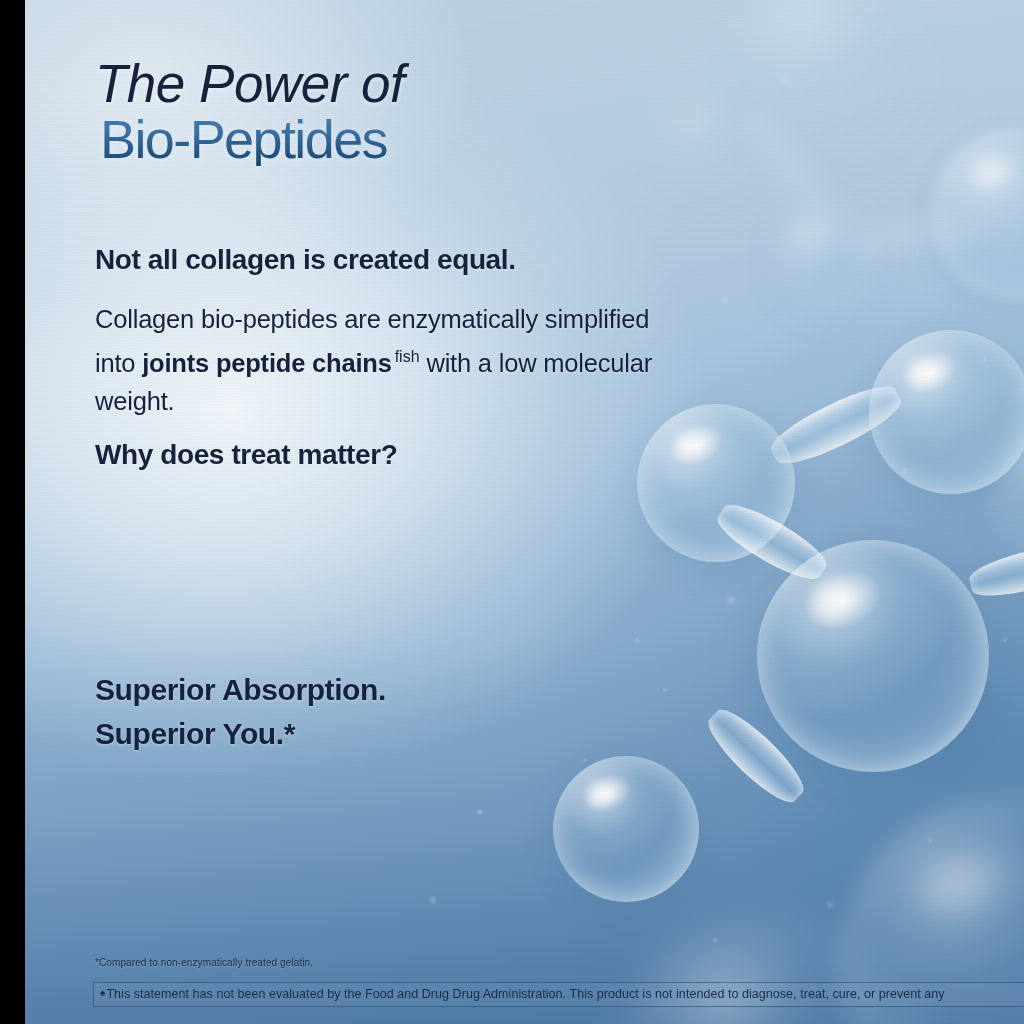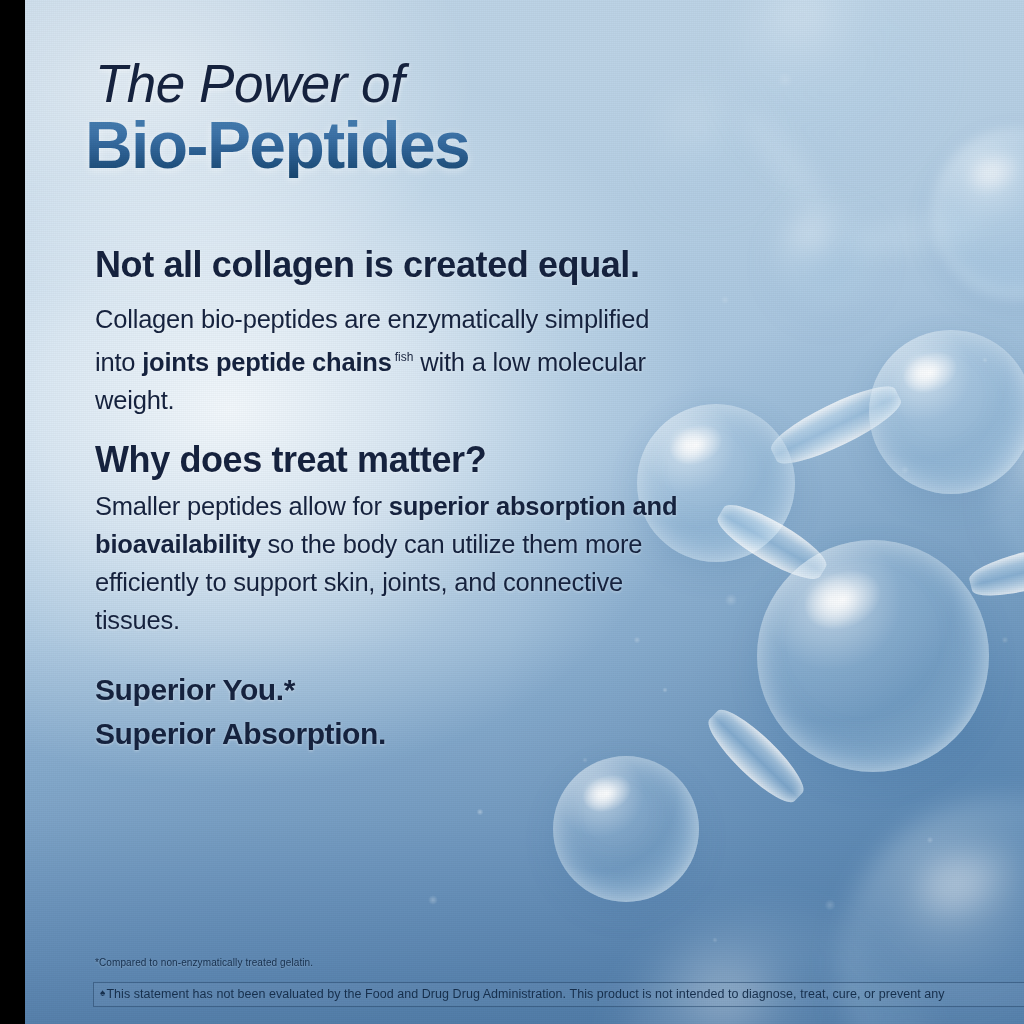--- a/index.html
+++ b/index.html
@@ -144,36 +144,36 @@
     left: 70px; top: 57px;
     font-size: 53px;
     font-style: italic;
     font-weight: 300;
     color: #16233f;
     letter-spacing: -0.5px;
     line-height: 1;
     text-shadow: 0 2px 5px rgba(255,255,255,0.55);
   }
   .wordmark {
-    left: 60px; top: 112px;
-    font-size: 66px;
-    font-weight: 700;
+    left: 75px; top: 112px;
+    font-size: 54px;
+    font-weight: 400;
     letter-spacing: -1.6px;
     line-height: 1;
     background: linear-gradient(to bottom, #4a81b3 0%, #3d73a8 34%, #2a5d8f 66%, #17466f 100%);
     -webkit-background-clip: text;
     background-clip: text;
     color: transparent;
     -webkit-text-fill-color: transparent;
     filter: drop-shadow(0 2px 4px rgba(255,255,255,0.5));
   }
 
   .h2 {
     left: 70px;
-    font-size: 36px;
+    font-size: 28px;
     font-weight: 700;
     color: #16233f;
     letter-spacing: -0.4px;
     line-height: 1.1;
     text-shadow: 0 1px 3px rgba(255,255,255,0.45);
   }
   .h2.a { top: 245px; }
   .h2.b { top: 440px; }
 
   .para {
@@ -183,21 +183,21 @@
     color: #16233f;
     line-height: 38px;
     letter-spacing: -0.2px;
     text-shadow: 0 1px 3px rgba(255,255,255,0.4);
   }
   .para.a { top: 300px; width: 600px; }
   .para.b { top: 487px; width: 600px; }
   .para b { font-weight: 700; }
 
   .sup-fish {
-    font-size: 12px;
+    font-size: 16px;
     vertical-align: super;
     font-weight: 400;
     letter-spacing: 0;
     padding-left: 3px;
   }
 
   .tagline {
     left: 70px; top: 668px;
     font-size: 30px;
     font-weight: 700;
@@ -284,25 +284,24 @@
 
   <div id="content">
 
     <div class="txt kicker">The Power of</div>
     <div class="txt wordmark">Bio-Peptides</div>
 
     <div class="txt h2 a">Not all collagen is created equal.</div>
     <div class="txt para a"><span>Collagen bio-peptides are enzymatically simplified into </span><b>joints peptide chains</b><span class="sup-fish">fish</span><span> with a low molecular weight.</span></div>
 
     <div class="txt h2 b">Why does treat matter?</div>
-    <div class="txt para b"><span>Smaller peptides allow for </span><b>superior absorption and bioavailability</b><span> so the body can utilize them more efficiently to support skin, joints, and connective tissues.</span></div>
 
     <div class="txt tagline">
+      <div>Superior Absorption.</div>
       <div>Superior You.*</div>
-      <div>Superior Absorption.</div>
     </div>
 
     <div class="txt footnote">*Compared to non-enzymatically treated gelatin.</div>
 
     <div class="txt disclaimer"><span class="dagger">♠</span><span>This statement has not been evaluated by the Food and Drug Drug Administration. This product is not intended to diagnose, treat, cure, or prevent any</span></div>
   </div>
 
   <div class="grain"></div>
 </div>
 

